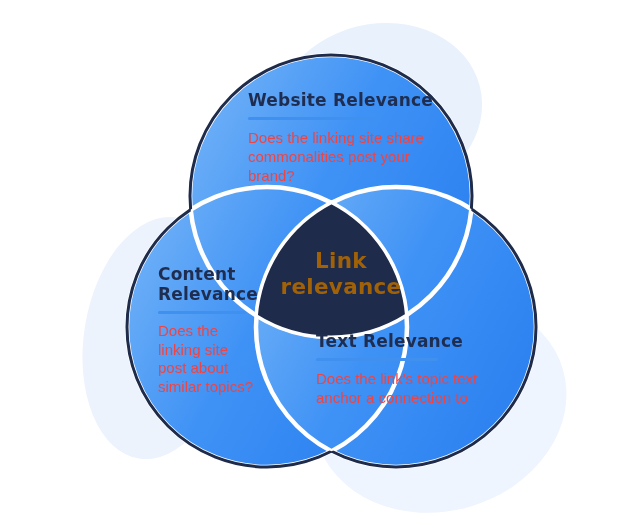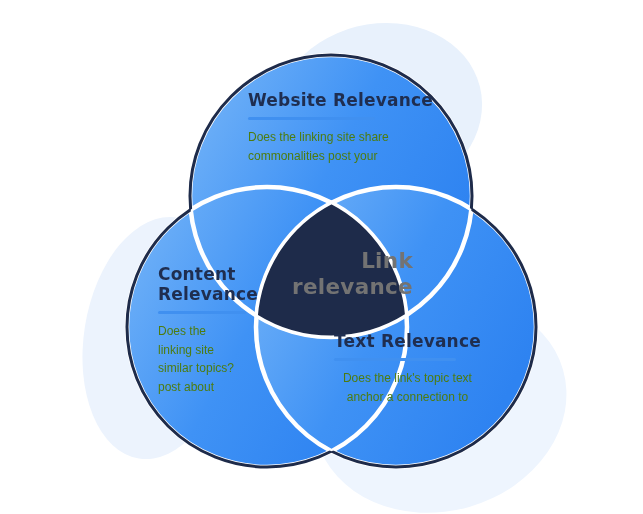--- a/index.html
+++ b/index.html
@@ -3,25 +3,25 @@
 <meta charset="utf-8">
 <style>
   html,body{margin:0;padding:0;}
   body{background:#ffffff;font-family:"Liberation Sans",sans-serif;}
   .stage{position:relative;width:626px;height:514px;background:#ffffff;overflow:hidden;text-decoration:underline;}
   .stage svg{position:absolute;left:0;top:0;}
   .txt{position:absolute;}
   .heading{font-family:"DejaVu Sans",sans-serif;font-weight:bold;color:#1f2e50;
            font-size:17px;line-height:20px;letter-spacing:0.2px;white-space:nowrap;}
   .underline{height:3px;background:#4090f0;border-radius:2px;margin-top:7px;}
-  .body{color:#4d7c0f;font-size:12px;line-height:19px;margin-top:8px;}
+  .body{color:#ef4444;font-size:15px;line-height:19px;margin-top:8px;}
   .body div{white-space:nowrap;}
   .content-body{line-height:18.5px;}
-  .center-label{position:absolute;left:253px;top:248px;width:160px;text-align:right;
-                font-family:"DejaVu Sans",sans-serif;font-weight:bold;color:#737373;
+  .center-label{position:absolute;left:261px;top:248px;width:160px;text-align:center;
+                font-family:"DejaVu Sans",sans-serif;font-weight:bold;color:#a16207;
                 font-size:21.5px;line-height:26px;letter-spacing:0.3px;}
 </style>
 </head>
 <body>
 
 <div class="stage">
 
   <svg width="643" height="514" viewBox="0 0 643 514">
     <defs>
       <linearGradient id="circleGrad" x1="0" y1="0" x2="1" y2="0.55">
@@ -68,38 +68,39 @@
 
     <path d="M331.5 202.75 A140 140 0 0 0 256.4 315.7 A141 141 0 0 0 406.5 315.1 A140 140 0 0 0 331.5 202.75 Z" fill="#1e2b4a" stroke="#ffffff" stroke-width="3"></path>
   </svg>
 
   <div class="txt" style="left:248px;top:90px;">
     <div class="heading">Website Relevance</div>
     <div class="underline" style="width:127px;"></div>
     <div class="body">
       <div>Does the linking site share</div>
       <div>commonalities post your</div>
+      <div>brand?</div>
     </div>
   </div>
 
   <div class="txt" style="left:158px;top:264px;">
     <div class="heading">
       <div>Content</div>
       <div>Relevance</div>
     </div>
     <div class="underline" style="width:88px;"></div>
     <div class="body content-body">
       <div>Does the</div>
       <div>linking site</div>
+      <div>post about</div>
       <div>similar topics?</div>
-      <div>post about</div>
     </div>
   </div>
 
-  <div class="txt" style="left:334px;top:331px;text-align:center;">
+  <div class="txt" style="left:316px;top:331px;">
     <div class="heading">Text Relevance</div>
     <div class="underline" style="width:122px;"></div>
     <div class="body">
       <div>Does the link's topic text</div>
       <div>anchor a connection to</div>
     </div>
   </div>
 
   <div class="center-label">
     <div>Link</div>

